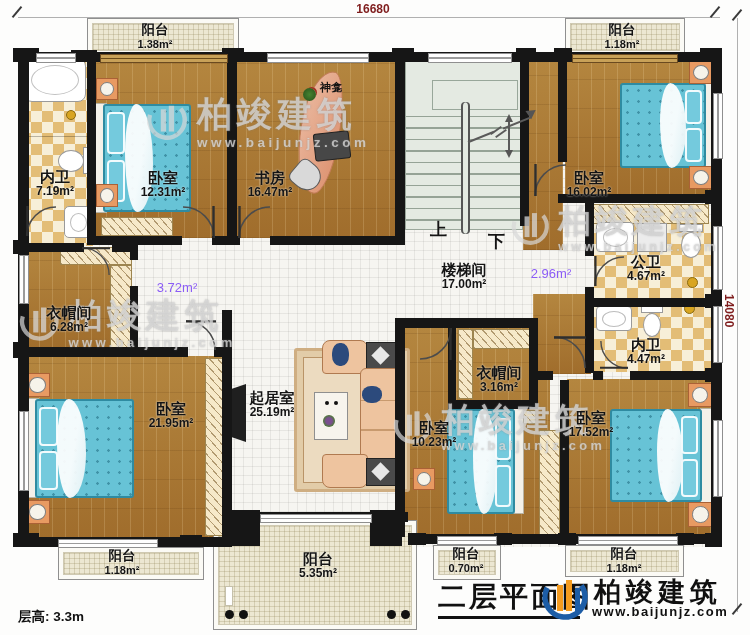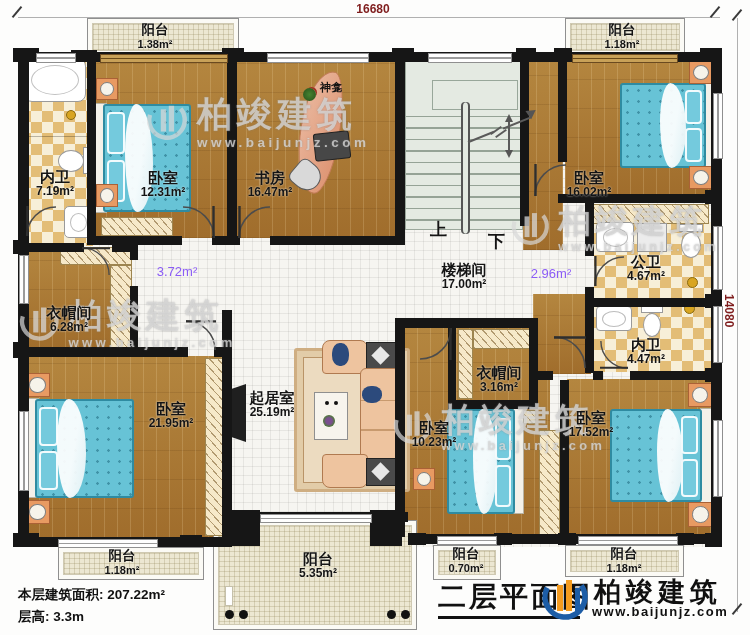--- a/index.html
+++ b/index.html
@@ -441,21 +441,21 @@
       <b class="ar">16.02m²</b>
     </div>
   <div class="rl" style="left:646px;top:253px">
       <b class="nm">公卫</b>
       <b class="ar">4.67m²</b>
     </div>
   <div class="rl" style="left:464px;top:261px">
       <b class="nm">楼梯间</b>
       <b class="ar">17.00m²</b>
     </div>
-  <div class="hall" style="left:177px;top:264px">3.72m²</div>
+  <div class="hall" style="left:177px;top:280px">3.72m²</div>
   <div class="hall" style="left:551px;top:266px">2.96m²</div>
   <div class="rl" style="left:69px;top:304px">
       <b class="nm">衣帽间</b>
       <b class="ar">6.28m²</b>
     </div>
   <div class="rl" style="left:171px;top:400px">
       <b class="nm">卧室</b>
       <b class="ar">21.95m²</b>
     </div>
   <div class="rl" style="left:272px;top:389px">
@@ -506,24 +506,20 @@
 
   <div class="dimline" style="left:18px;top:17px;width:702px;height:1px"></div>
   <div class="tick" style="left:10px;top:11px"></div>
   <div class="tick" style="left:708px;top:11px"></div>
   <div class="dimtxt" style="left:343px;top:2px;width:60px;text-align:center">16680</div>
   <div class="dimline" style="left:737px;top:18px;width:1px;height:594px"></div>
   <div class="tick" style="left:730px;top:14px"></div>
   <div class="tick" style="left:730px;top:608px"></div>
   <div class="dimtxt" style="left:722px;top:294px;writing-mode:vertical-rl">14080</div>
 
-  <div class="foot" style="left:18px;top:586px">
-    <span>本层建筑面积:</span>
-    <span>207.22m²</span>
-  </div>
   <div class="foot" style="left:18px;top:608px">
     <span>层高:</span>
     <span>3.3m</span>
   </div>
 
   <div class="title" style="left:438px;top:578px">二层平面图</div>
   <div class="titleline" style="left:438px;top:616px;width:142px;height:3px"></div>
   <svg class="abs" style="left:538px;top:570px" width="54" height="54" viewBox="0 0 54 54">
     <circle cx="27" cy="27" r="20" fill="none" stroke="#1d5da6" stroke-width="5.5" stroke-dasharray="84 42" transform="rotate(-35 27 27)"></circle>
     <rect x="19" y="15" width="6" height="26" fill="#f59b1e"></rect>

